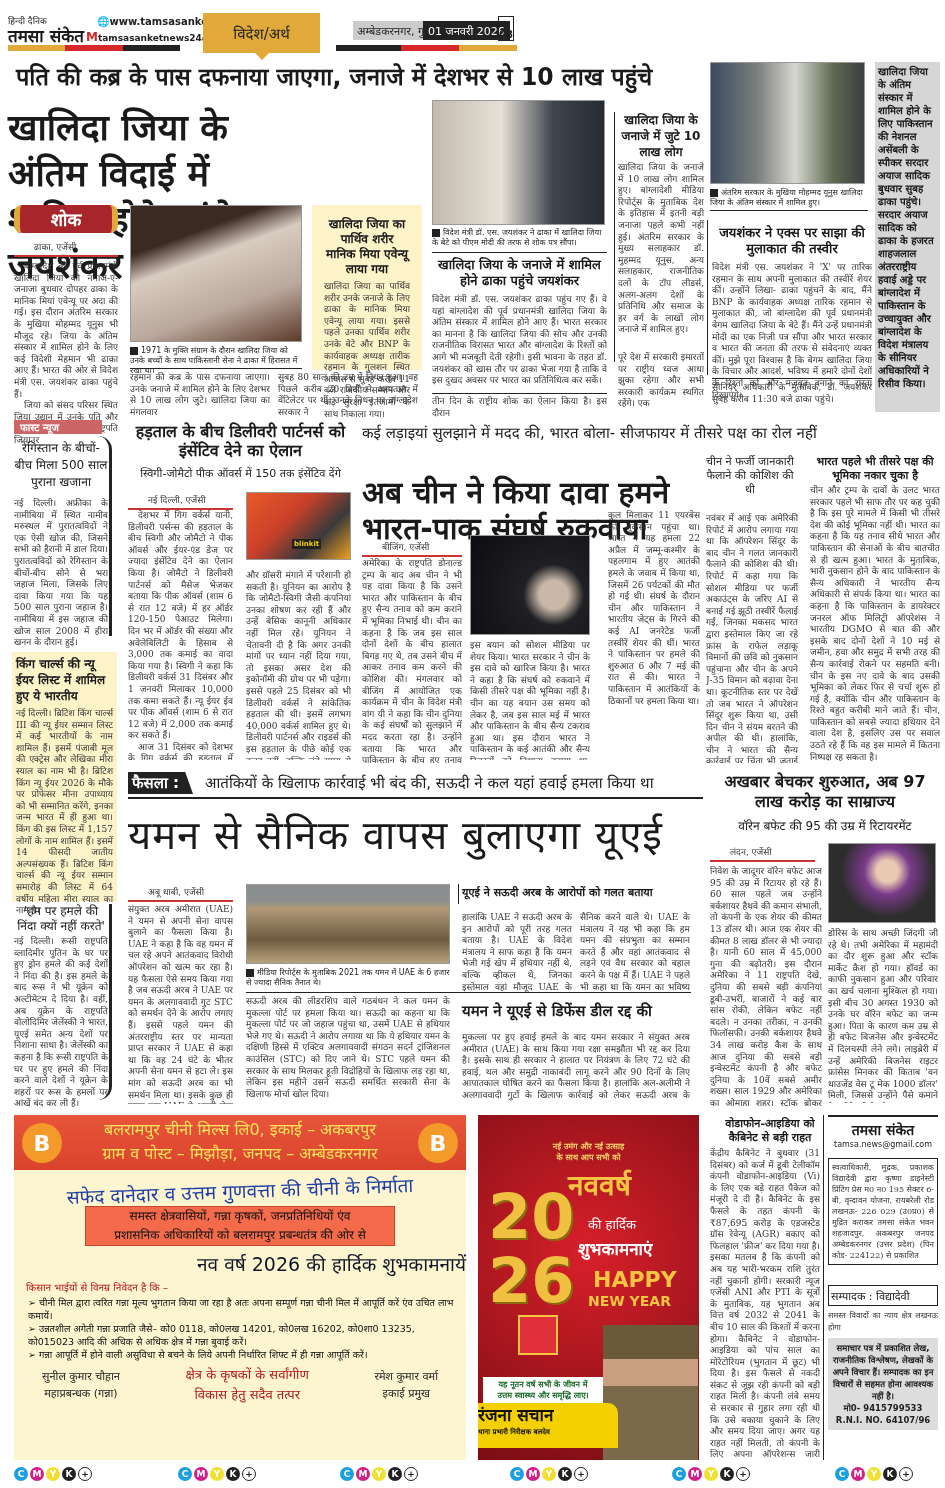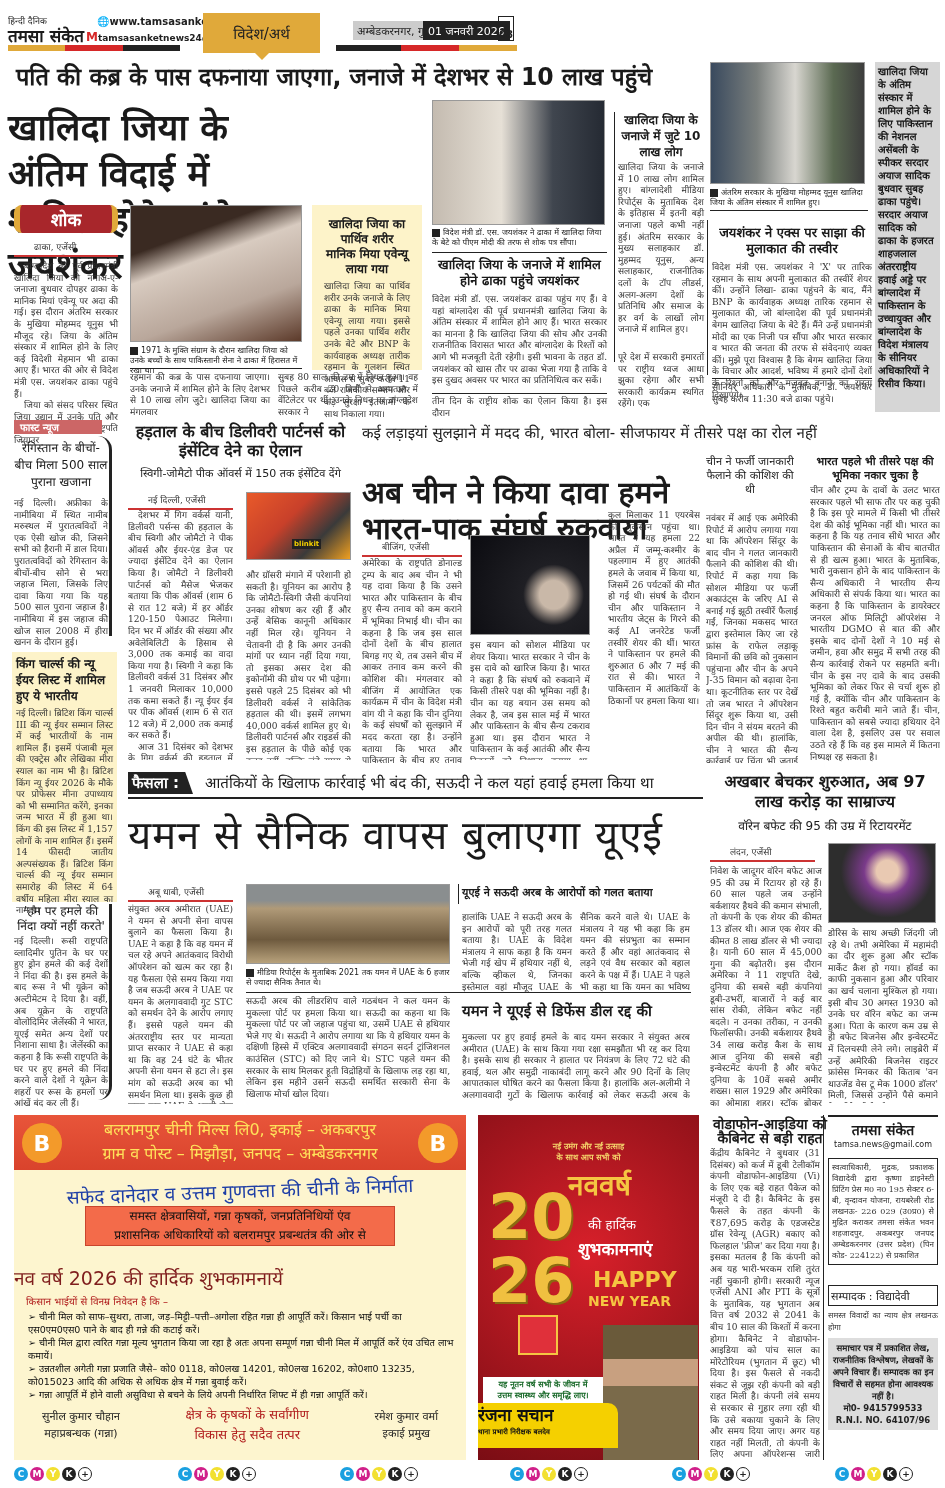--- a/index.html
+++ b/index.html
@@ -157,24 +157,23 @@
       <div>बलरामपुर चीनी मिल्स लि0, इकाई – अकबरपुर</div>
       <div>ग्राम व पोस्ट – मिझौड़ा, जनपद – अम्बेडकरनगर</div>
     </div>
 </div>
 <div class="abs" style="left:14px;top:1170px;width:452px;height:290px;background:#fdf5cf">
   <div style="text-align:center;color:#1f3fa6;font:19px 'DejaVu Sans',sans-serif;margin-top:8px;transform:rotate(-2deg)">सफेद दानेदार व उत्तम गुणवत्ता की चीनी के निर्माता</div>
   <div style="margin:2px auto 0;width:310px;background:#f36b4a;border:1px solid #c9452d;text-align:center;font:12px/19px 'DejaVu Sans',sans-serif;color:#111">
       <div>समस्त क्षेत्रवासियों, गन्ना कृषकों, जनप्रतिनिधियों एंव</div>
       <div>प्रशासनिक अधिकारियों को बलरामपुर प्रबन्धतंत्र की ओर से</div>
     </div>
-  <div style="text-align:left;color:#7f1d1d;font:19px 'DejaVu Sans',sans-serif;margin-top:19px">नव वर्ष 2026 की हार्दिक शुभकामनायें</div>
+  <div style="text-align:right;color:#0f172a;font:19px 'DejaVu Sans',sans-serif;margin-top:5px">नव वर्ष 2026 की हार्दिक शुभकामनायें</div>
   <div style="color:#b01c1c;font:10px 'DejaVu Sans',sans-serif;margin:3px 0 0 12px">किसान भाईयों से विनम्र निवेदन है कि –</div>
   <ul style="list-style:none;margin:2px 10px 0 14px;font:9.5px/13px 'DejaVu Sans',sans-serif;color:#111">
-    <li>➢ <span>चीनी मिल को साफ–सुथरा, ताजा, जड़–मिट्टी–पत्ती–अगोला रहित गन्ना ही आपूर्ति करें। किसान भाई पर्ची का एस0एम0एस0 पाने के बाद ही गन्ने की कटाई करें।</span></li>
     <li>➢ <span>चीनी मिल द्वारा त्वरित गन्ना मूल्य भुगतान किया जा रहा है अतः अपना सम्पूर्ण गन्ना चीनी मिल में आपूर्ति करें एंव उचित लाभ कमायें।</span></li>
     <li>➢ <span>उन्नतशील अगेती गन्ना प्रजाति जैसे– को0 0118, को0लख 14201, को0लख 16202, को0शा0 13235, को015023 आदि की अधिक से अधिक क्षेत्र में गन्ना बुवाई करें।</span></li>
     <li>➢ <span>गन्ना आपूर्ति में होने वाली असुविधा से बचने के लिये अपनी निर्धारित शिफ्ट में ही गन्ना आपूर्ति करें।</span></li>
   </ul>
   <div style="display:flex;justify-content:space-between;align-items:center;margin:4px 28px 0;font:11px/17px 'DejaVu Sans',sans-serif">
     <div style="text-align:center">
         <div>सुनील कुमार चौहान</div>
         <div>महाप्रबन्धक (गन्ना)</div>
       </div>
     <div style="text-align:center;color:#b01c1c;font-size:13px;line-height:20px">
@@ -207,21 +206,21 @@
       <div>यह नूतन वर्ष सभी के जीवन में</div>
       <div>उत्तम स्वास्थ्य और समृद्धि लाए।</div>
     </div>
   <div class="abs" style="left:125px;top:210px;width:95px;height:135px;background:linear-gradient(#6a5a3a 0 25%,#c8a080 25% 45%,#7a6a4a 45%)"></div>
   <div class="abs" style="left:0;top:288px;width:140px;height:45px;background:#f5d000;border-top-right-radius:10px;text-align:left">
     <div style="font:bold 17px/24px 'DejaVu Sans',sans-serif;color:#111">रंजना सचान</div>
     <div style="font:bold 7px 'DejaVu Sans',sans-serif;color:#111">थाना प्रभारी निरीक्षक बलदेव</div>
   </div>
 </div>
 
-<div class="abs hd" style="left:710px;top:1117px;width:120px;font-size:14px;line-height:14px;text-align:center">वोडाफोन-आइडिया को कैबिनेट से बड़ी राहत</div>
+<div class="abs hd" style="left:710px;top:1117px;width:120px;font-size:11px;line-height:14px;text-align:center">वोडाफोन-आइडिया को कैबिनेट से बड़ी राहत</div>
 <div class="abs txt" style="left:710px;top:1148px;width:110px;height:310px;overflow:hidden">केंद्रीय कैबिनेट ने बुधवार (31 दिसंबर) को कर्ज में डूबी टेलीकॉम कंपनी वोडाफोन-आइडिया (Vi) के लिए एक बड़े राहत पैकेज को मंजूरी दे दी है। कैबिनेट के इस फैसले के तहत कंपनी के ₹87,695 करोड़ के एडजस्टेड ग्रॉस रेवेन्यू (AGR) बकाए को फिलहाल 'फ्रीज' कर दिया गया है। इसका मतलब है कि कंपनी को अब यह भारी-भरकम राशि तुरंत नहीं चुकानी होगी। सरकारी न्यूज एजेंसी ANI और PTI के सूत्रों के मुताबिक, यह भुगतान अब वित्त वर्ष 2032 से 2041 के बीच 10 साल की किश्तों में करना होगा। कैबिनेट ने वोडाफोन-आइडिया को पांच साल का मोरेटोरियम (भुगतान में छूट) भी दिया है। इस फैसले से नकदी संकट से जूझ रही कंपनी को बड़ी राहत मिली है। कंपनी लंबे समय से सरकार से गुहार लगा रही थी कि उसे बकाया चुकाने के लिए और समय दिया जाए। अगर यह राहत नहीं मिलती, तो कंपनी के लिए अपना ऑपरेशन्स जारी रखना मुश्किल हो जाता।</div>
 
 <div class="abs" style="left:823px;top:1115px;width:1px;height:345px;background:#222"></div>
 <div class="abs" style="left:828px;top:1115px;width:110px;height:2px;background:#222"></div>
 <div class="abs hd" style="left:828px;top:1120px;width:110px;font-size:14px;text-align:center">तमसा संकेत</div>
 <div class="abs" style="left:828px;top:1140px;width:110px;font:8px 'DejaVu Sans',sans-serif;text-align:center">tamsa.news@gmail.com</div>
 <div class="abs txt" style="left:828px;top:1158px;width:110px;border:1px solid #222;padding:3px;font-size:8px;line-height:11px">स्वत्वाधिकारी, मुद्रक, प्रकाशक विद्यादेवी द्वारा कृष्णा डाइनेस्टी प्रिंटिंग प्रेस म0 न0 195 सेक्टर 6-बी, वृन्दावन योजना, रायबरेली रोड लखनऊ- 226 029 (उ0प्र0) से मुद्रित कराकर तमसा संकेत भवन शहजादपुर, अकबरपुर जनपद अम्बेडकरनगर (उत्तर प्रदेश) (पिन कोड- 224122) से प्रकाशित</div>
 <div class="abs hd" style="left:828px;top:1285px;width:110px;font-size:11px;border:1px solid #222;padding:2px;font-weight:normal">सम्पादक : विद्यादेवी</div>
 <div class="abs txt" style="left:828px;top:1310px;width:110px;font-size:8px">समस्त विवादों का न्याय क्षेत्र लखनऊ होगा</div>
 <div class="abs" style="left:828px;top:1338px;width:110px;background:#ddd;padding:4px;font:bold 8.5px/12px 'DejaVu Sans',sans-serif;text-align:center;color:#222">

